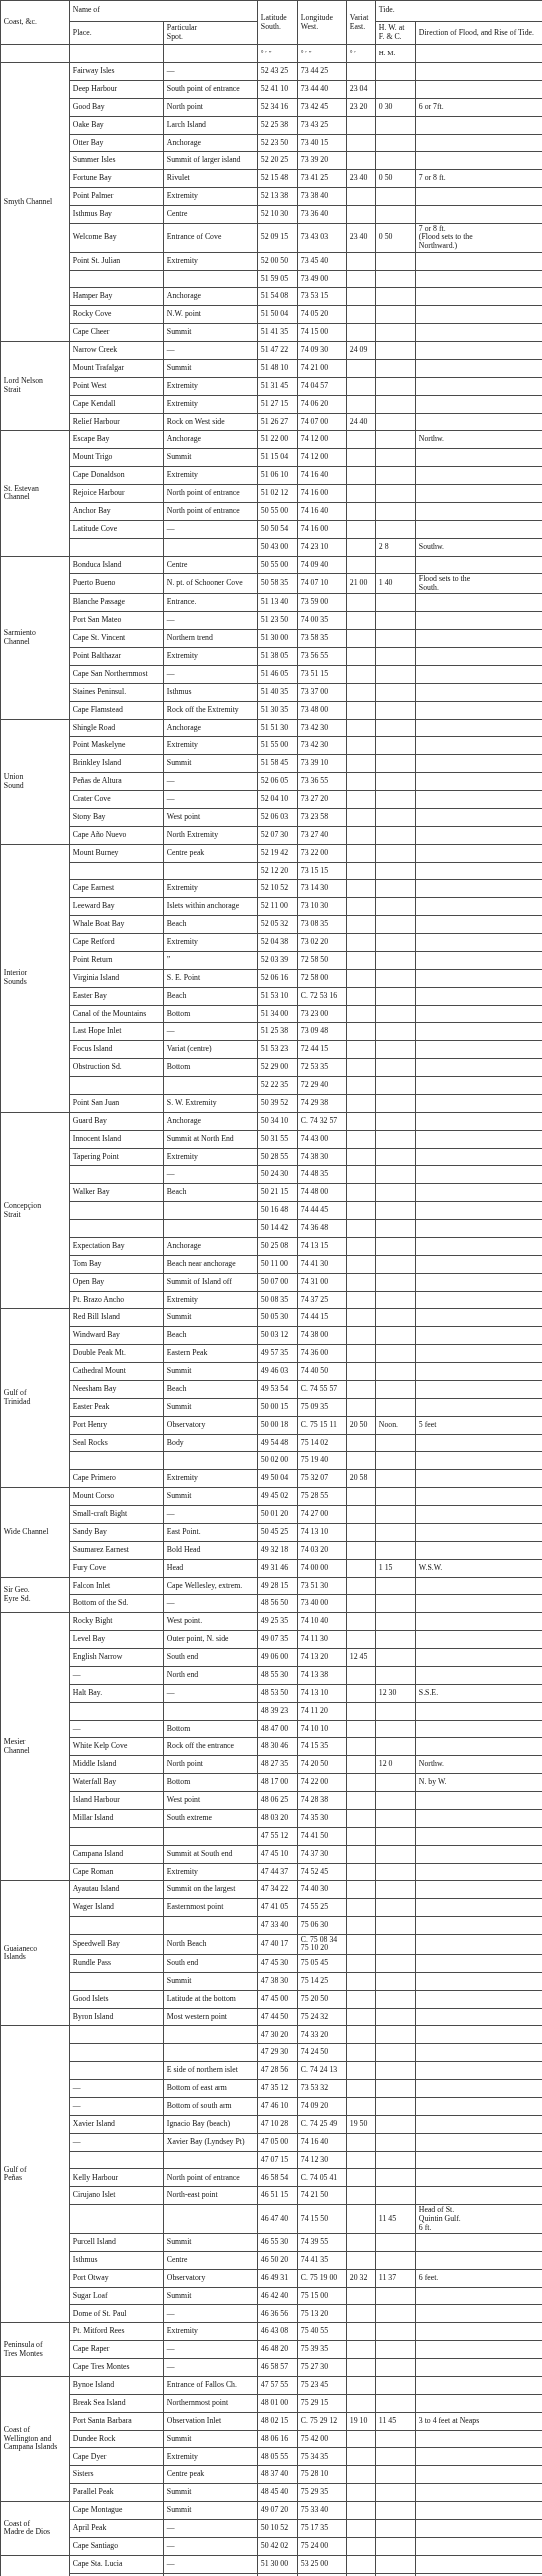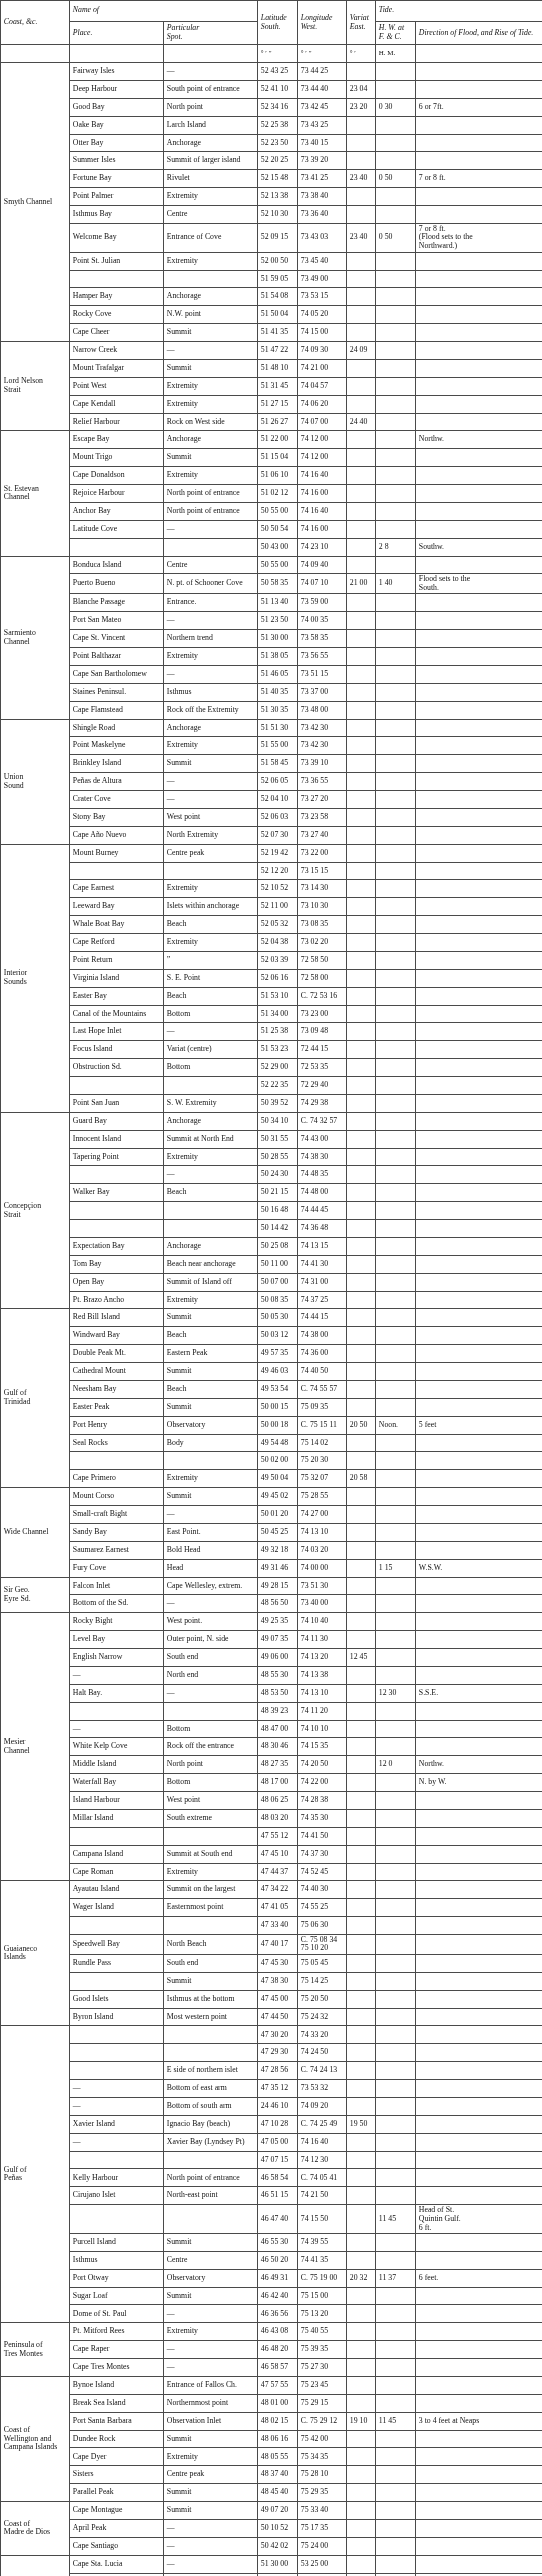--- a/index.html
+++ b/index.html
@@ -17,21 +17,21 @@
     border: 0.7px solid #4a4a4a;
     font-weight: normal;
     text-align: left;
     vertical-align: middle;
     padding: 0.7px 2.8px;
     font-size: 7.8px;
     line-height: 8.8px;
     white-space: pre-line;
     overflow: hidden;
   }
-  thead th { font-size: 7.8px; font-style: italic; }
+  thead th { font-size: 7.8px; }
   th.h-row1 { height: 18.4px; }
   th.h-row2 { height: 21px; margin-top: 46px; }
   tr.units td { height: 15.5px; font-size: 7px; }
   tbody td { height: 15.5px; }
   td.coast { vertical-align: middle; }
   th.dir-h { font-size: 7px; }
   tr.group-start td { border-top: 1.4px solid #000; }
 </style>
 </head>
 <body>
@@ -380,21 +380,21 @@
       <tr>
         <td>Point Balthazar</td>
         <td>Extremity</td>
         <td>51 38 05</td>
         <td>73 56 55</td>
         <td></td>
         <td></td>
         <td></td>
       </tr>
       <tr>
-        <td>Cape San Bartholomew</td>
+        <td>Cape San Northernmost</td>
         <td>—</td>
         <td>51 46 05</td>
         <td>73 51 15</td>
         <td></td>
         <td></td>
         <td></td>
       </tr>
       <tr>
         <td>Staines Peninsul.</td>
         <td>Isthmus</td>
@@ -787,21 +787,21 @@
         <td>49 54 48</td>
         <td>75 14 02</td>
         <td></td>
         <td></td>
         <td></td>
       </tr>
       <tr>
         <td></td>
         <td></td>
         <td>50 02 00</td>
-        <td>75 20 30</td>
+        <td>75 19 40</td>
         <td></td>
         <td></td>
         <td></td>
       </tr>
       <tr>
         <td>Cape Primero</td>
         <td>Extremity</td>
         <td>49 50 04</td>
         <td>75 32 07</td>
         <td>20 58</td>
@@ -1063,21 +1063,21 @@
         <td></td>
         <td>Summit</td>
         <td>47 38 30</td>
         <td>75 14 25</td>
         <td></td>
         <td></td>
         <td></td>
       </tr>
       <tr>
         <td>Good Islets</td>
-        <td>Isthmus at the bottom</td>
+        <td>Latitude at the bottom</td>
         <td>47 45 00</td>
         <td>75 20 50</td>
         <td></td>
         <td></td>
         <td></td>
       </tr>
       <tr>
         <td>Byron Island</td>
         <td>Most western point</td>
         <td>47 44 50</td>
@@ -1120,21 +1120,21 @@
         <td>Bottom of east arm</td>
         <td>47 35 12</td>
         <td>73 53 32</td>
         <td></td>
         <td></td>
         <td></td>
       </tr>
       <tr>
         <td>—</td>
         <td>Bottom of south arm</td>
-        <td>24 46 10</td>
+        <td>47 46 10</td>
         <td>74 09 20</td>
         <td></td>
         <td></td>
         <td></td>
       </tr>
       <tr>
         <td>Xavier Island</td>
         <td>Ignacio Bay (beach)</td>
         <td>47 10 28</td>
         <td>C. 74 25 49</td>

